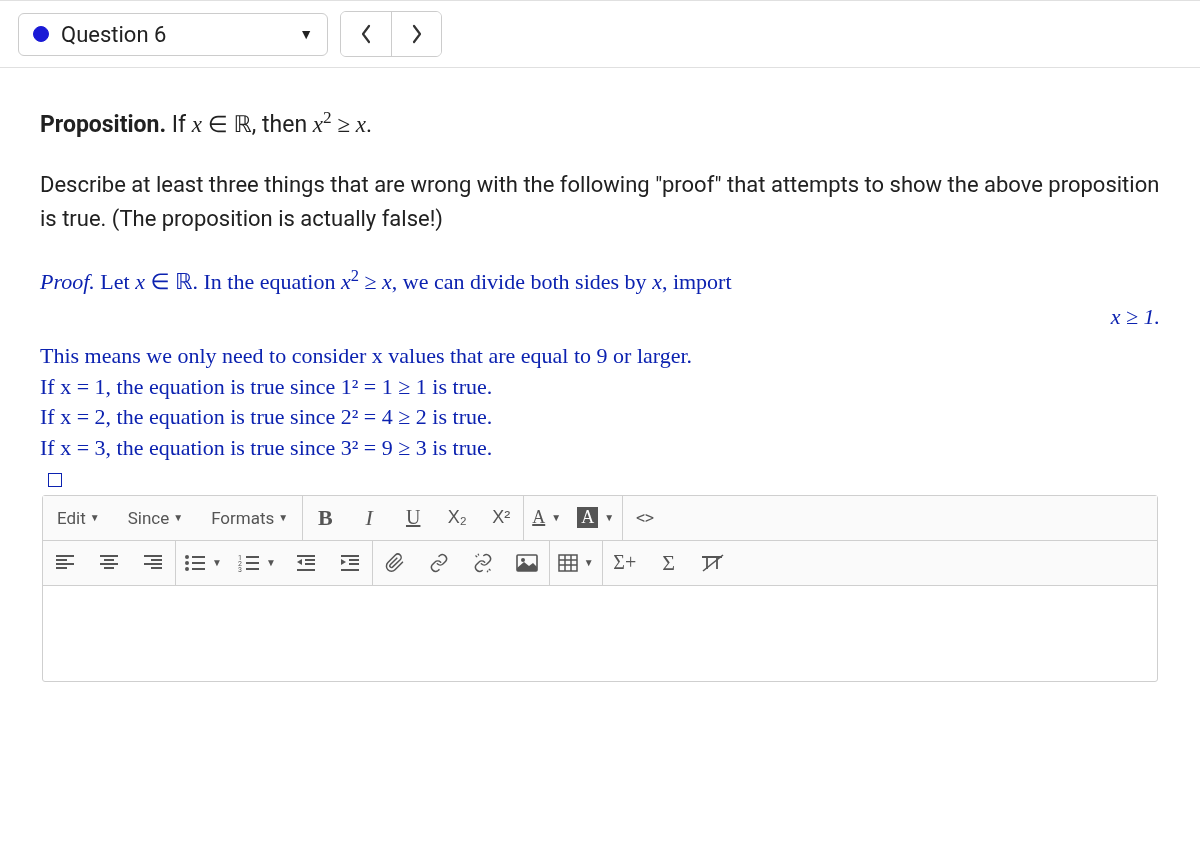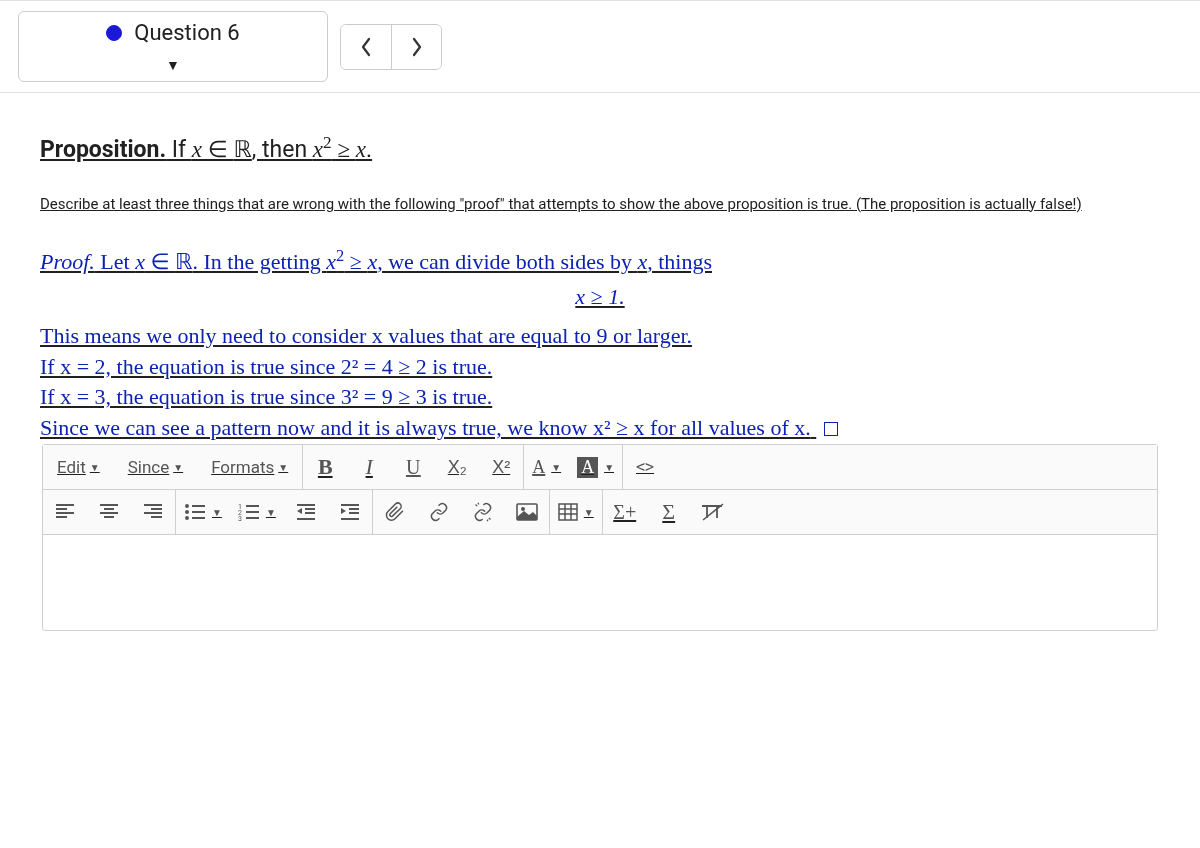--- a/index.html
+++ b/index.html
@@ -1,40 +1,40 @@
 <!DOCTYPE html>
 <html><head>
 <meta charset="utf-8">
 <style>
   * { box-sizing: border-box; }
   html, body { margin: 0; padding: 0; font-family: -apple-system, "Segoe UI", Roboto, Helvetica, Arial, sans-serif; font-size: 16px; color: #212121; background: #fff; }
   .page { width: 1200px; height: 848px; margin: 0 auto; position: relative; }
   .topbar-wrap { padding: 0 18px; border-top: 1px solid #e0e0e0; border-bottom: 1px solid #e0e0e0; }
   .topbar { display: flex; align-items: center; gap: 12px; padding: 10px 0; }
-  .q-select { display: flex; align-items: center; gap: 12px; border: 1px solid #ccc; border-radius: 6px; padding: 8px 14px; cursor: pointer; min-width: 310px; justify-content: space-between; background:#fff;flex-direction:column; }
+  .q-select { display: flex; align-items: center; gap: 12px; border: 1px solid #ccc; border-radius: 6px; padding: 8px 14px; cursor: pointer; min-width: 310px; justify-content: space-between; background:#fff; }
   .q-left { display:flex; align-items:center; gap:12px; }
   .dot { width: 16px; height: 16px; border-radius: 50%; background: #1a1ad6; border:1px solid #1a1ad6; }
   .q-label { font-size: 22px; }
   .caret-down { font-size: 14px; }
   .nav-pair { display: flex; border: 1px solid #ccc; border-radius: 6px; overflow: hidden; }
   .nav-btn { width: 50px; height: 44px; display:flex; align-items:center; justify-content:center; font-size: 20px; font-weight: bold; cursor:pointer; background:#fff; color:#333; }
   .nav-btn + .nav-btn { border-left: 1px solid #ccc; }
 
-  .content { padding: 40px 40px 0 40px; text-decoration: underline; }
+  .content { padding: 40px 40px 0 40px; }
   .prop-line { font-size: 23px; margin-bottom: 30px; }
   .prop-line b { font-weight: 700; }
   .mv { font-family: 'STIX', 'Cambria Math', 'Times New Roman', serif; font-style: italic; }
   .mr { font-family: 'STIX', 'Cambria Math', 'Times New Roman', serif; font-style: normal; }
   .bb { font-family: 'STIX', 'Cambria Math', 'Times New Roman', serif; }
   sup { font-size: 0.75em; }
 
-  .desc { font-size: 15px; line-height: 1.55; margin-bottom: 28px; }
+  .desc { font-size: 22px; line-height: 1.55; margin-bottom: 28px; }
   .proof { font-size: 22px; color: #0c22b0; font-family: 'CMU Serif','Latin Modern','Times New Roman',serif; line-height:1.4; }
   .proof .pi { font-style: italic; margin-top: 8px; }
-  .proof-center { text-align: center; margin: 4px 0 8px 0; }
+  .proof-center { text-align: right; margin: 4px 0 8px 0; }
   .qed { display:inline-block; width:14px; height:14px; border:1px solid #0c22b0; margin-left:8px; vertical-align:-1px; }
 
   .instruct { font-size: 22px; margin: 36px 0 24px 0; }
 
   .editor-shell { border:1px solid #cfcfcf; border-radius:3px; margin: 0 2px; }
   .toolbar-row { display:flex; align-items:flex-end; border-bottom:1px solid #cfcfcf; background:#fafafa; font-size:17px; color:#555; }
   .toolbar-row.last { border-bottom:none; }
   .tb-group { display:flex; align-items:center; }
   .sep { width:1px; background:#cfcfcf; align-self:stretch; }
   .tb-btn { min-width:44px; height:44px; display:flex; align-items:center; justify-content:center; cursor:pointer; padding:0 8px; gap:4px; }
@@ -82,30 +82,30 @@
 
   <div class="content">
     <div class="prop-line">
       <b>Proposition.</b><span> If </span><span class="mv">x</span><span class="mr"> ∈ </span><span class="bb">ℝ</span><span>, then </span><span class="mv">x</span><sup class="mr">2</sup><span class="mr"> ≥ </span><span class="mv">x</span><span>.</span>
     </div>
 
     <div class="desc">Describe at least three things that are wrong with the following "proof" that attempts to show the above proposition is true. (The proposition is actually false!)</div>
 
     <div class="proof">
       <div>
-        <span class="pi">Proof.</span><span> Let </span><span class="pi">x</span><span> ∈ </span><span>ℝ</span><span>. In the getting </span><span class="pi">x</span><sup>2</sup><span> ≥ </span><span class="pi">x</span><span>, we can divide both sides by </span><span class="pi">x</span><span>, things</span>
+        <span class="pi">Proof.</span><span> Let </span><span class="pi">x</span><span> ∈ </span><span>ℝ</span><span>. In the equation </span><span class="pi">x</span><sup>2</sup><span> ≥ </span><span class="pi">x</span><span>, we can divide both sides by </span><span class="pi">x</span><span>, import</span>
       </div>
       <div class="proof-center">
         <span class="pi">x ≥ 1.</span>
       </div>
       <div>This means we only need to consider x values that are equal to 9 or larger.</div>
+      <div>If x = 1, the equation is true since 1² = 1 ≥ 1 is true.</div>
       <div>If x = 2, the equation is true since 2² = 4 ≥ 2 is true.</div>
       <div>If x = 3, the equation is true since 3² = 9 ≥ 3 is true.</div>
       <div>
-        <span>Since we can see a pattern now and it is always true, we know x² ≥ x for all values of x.</span>
         <span class="qed"></span>
       </div>
     </div>
 
 
     <div class="editor-shell">
       <div class="toolbar-row">
         <div class="tb-group">
           <div class="tb-text">
               <span>Edit</span>

